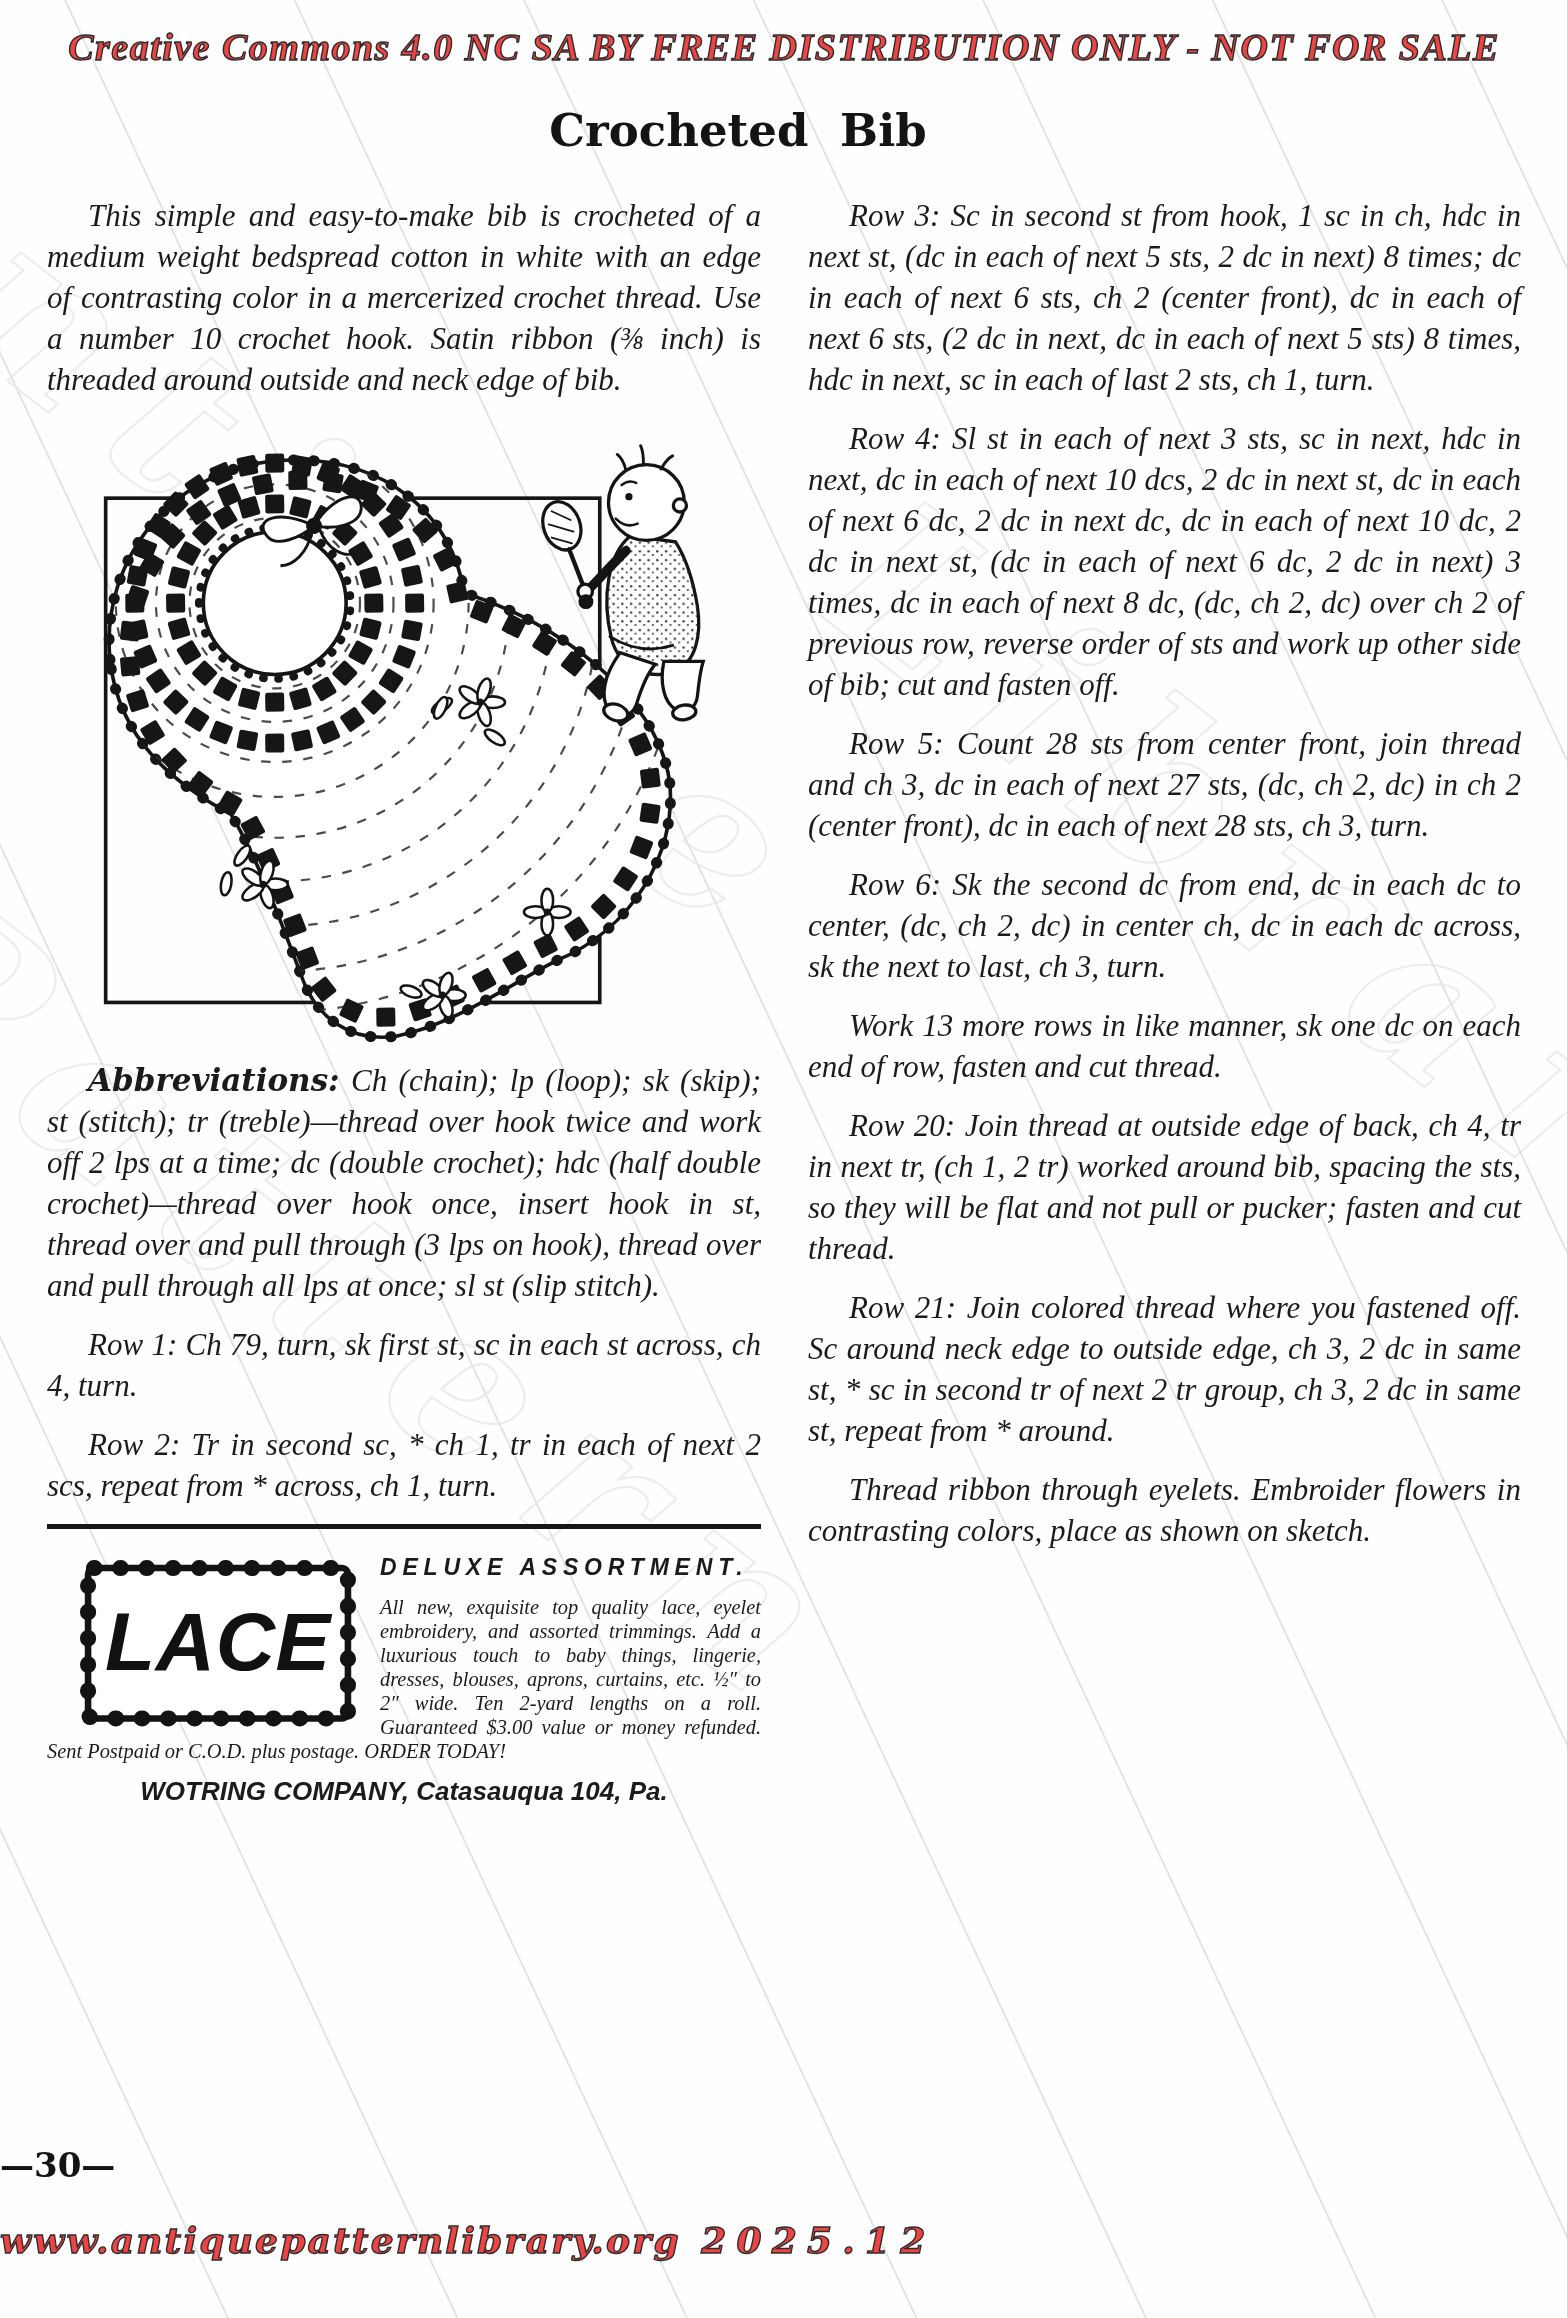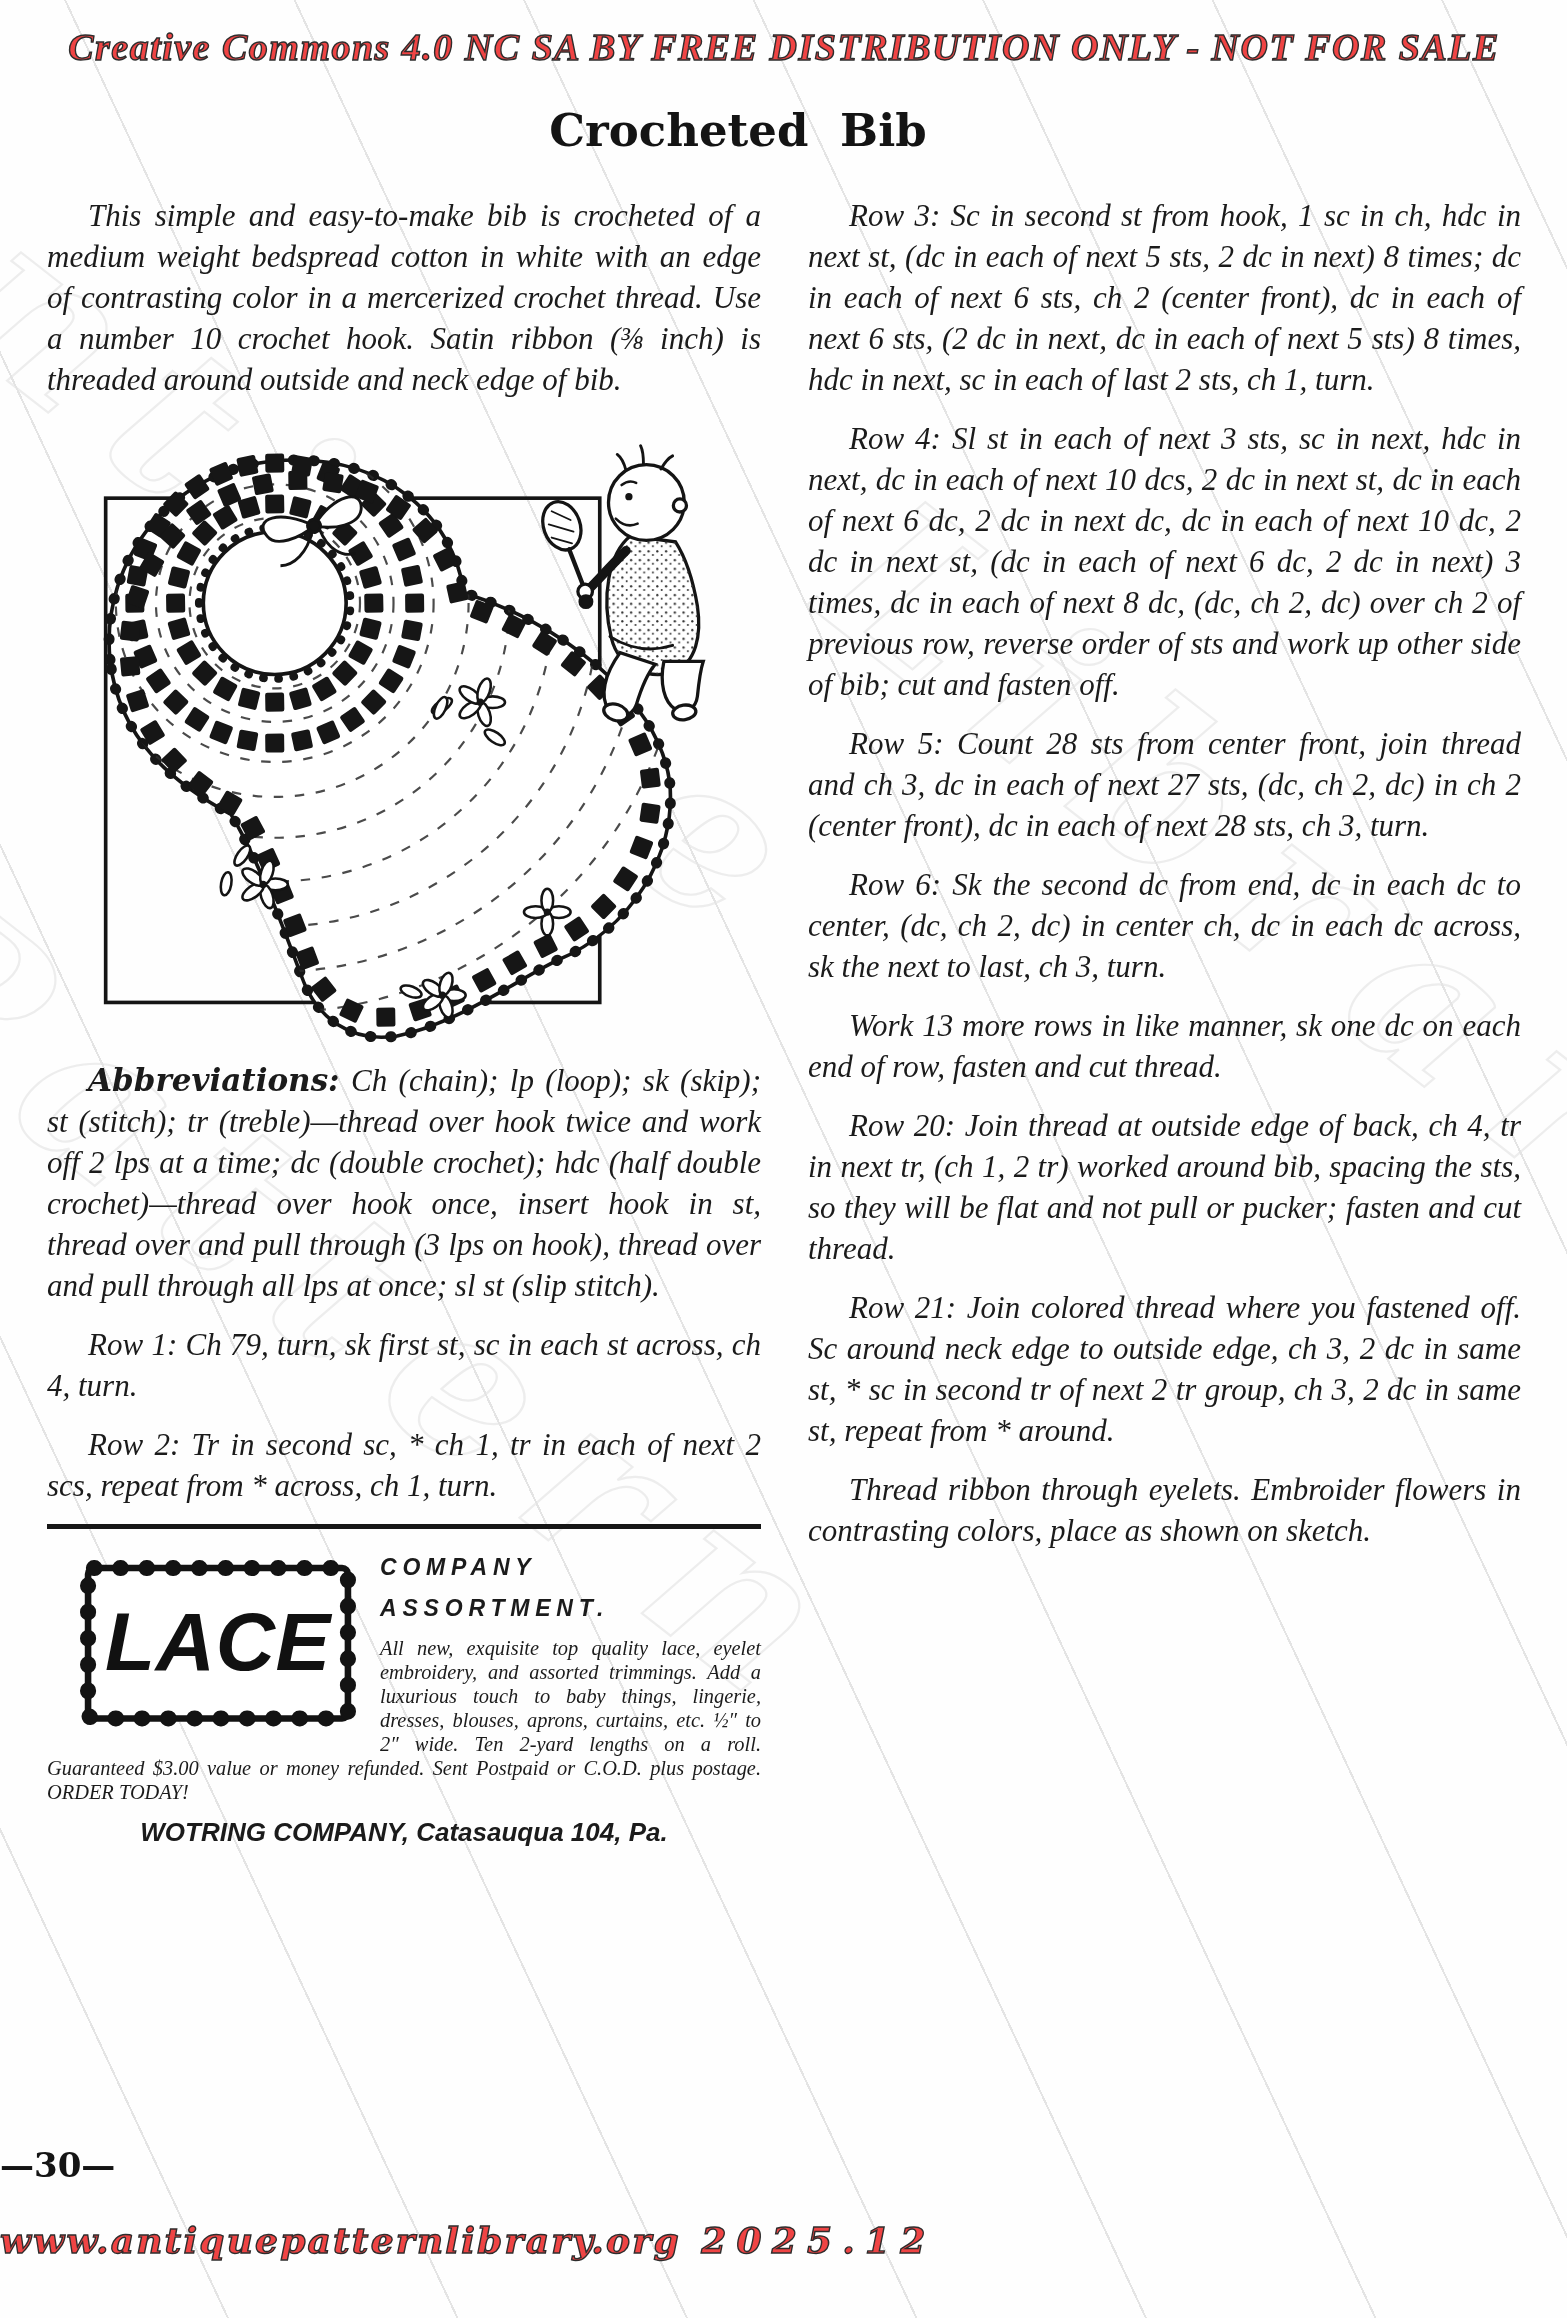--- a/index.html
+++ b/index.html
@@ -328,21 +328,21 @@
       <p>Row 2: Tr in second sc, * ch 1, tr in each of next 2 scs, repeat from * across, ch 1, turn.</p>
 
       <div class="ad">
         <div class="lace-box">
           <svg viewBox="0 0 400 250" xmlns="http://www.w3.org/2000/svg">
             <rect x="22" y="22" width="356" height="206" rx="8" fill="#ffffff" stroke="#131313" stroke-width="9"></rect>
             <rect x="22" y="22" width="356" height="206" rx="8" fill="none" stroke="#131313" stroke-width="22" stroke-dasharray="1 35" stroke-linecap="round"></rect>
           </svg>
           <div class="lace-label">LACE</div>
         </div>
-        <p class="ad-assortment">COMPANY ASSORTMENT.</p>
+        <p class="ad-assortment">DELUXE ASSORTMENT.</p>
         <p class="ad-body">All new, exquisite top quality lace, eyelet embroidery, and assorted trimmings. Add a luxurious touch to baby things, lingerie, dresses, blouses, aprons, curtains, etc. ½″ to 2″ wide. Ten 2-yard lengths on a roll. Guaranteed $3.00 value or money refunded. Sent Postpaid or C.O.D. plus postage. ORDER TODAY!</p>
         <p class="ad-company">WOTRING COMPANY, Catasauqua 104, Pa.</p>
       </div>
     </div>
 
     <div class="col">
       <p>Row 3: Sc in second st from hook, 1 sc in ch, hdc in next st, (dc in each of next 5 sts, 2 dc in next) 8 times; dc in each of next 6 sts, ch 2 (center front), dc in each of next 6 sts, (2 dc in next, dc in each of next 5 sts) 8 times, hdc in next, sc in each of last 2 sts, ch 1, turn.</p>
       <p>Row 4: Sl st in each of next 3 sts, sc in next, hdc in next, dc in each of next 10 dcs, 2 dc in next st, dc in each of next 6 dc, 2 dc in next dc, dc in each of next 10 dc, 2 dc in next st, (dc in each of next 6 dc, 2 dc in next) 3 times, dc in each of next 8 dc, (dc, ch 2, dc) over ch 2 of previous row, reverse order of sts and work up other side of bib; cut and fasten off.</p>
       <p>Row 5: Count 28 sts from center front, join thread and ch 3, dc in each of next 27 sts, (dc, ch 2, dc) in ch 2 (center front), dc in each of next 28 sts, ch 3, turn.</p>
       <p>Row 6: Sk the second dc from end, dc in each dc to center, (dc, ch 2, dc) in center ch, dc in each dc across, sk the next to last, ch 3, turn.</p>

